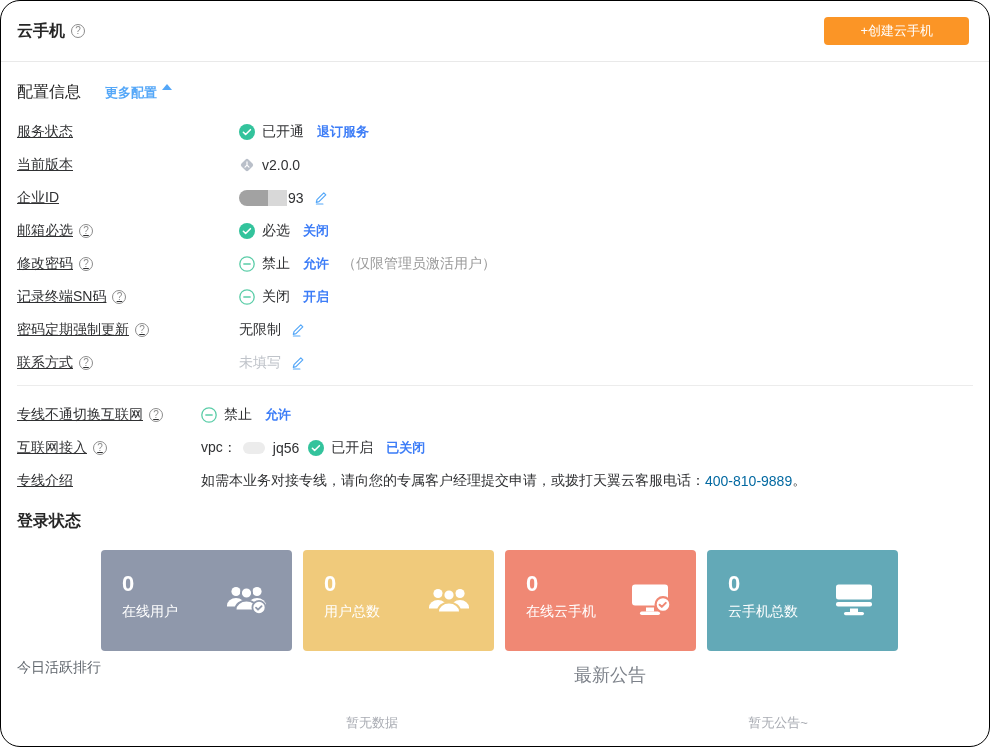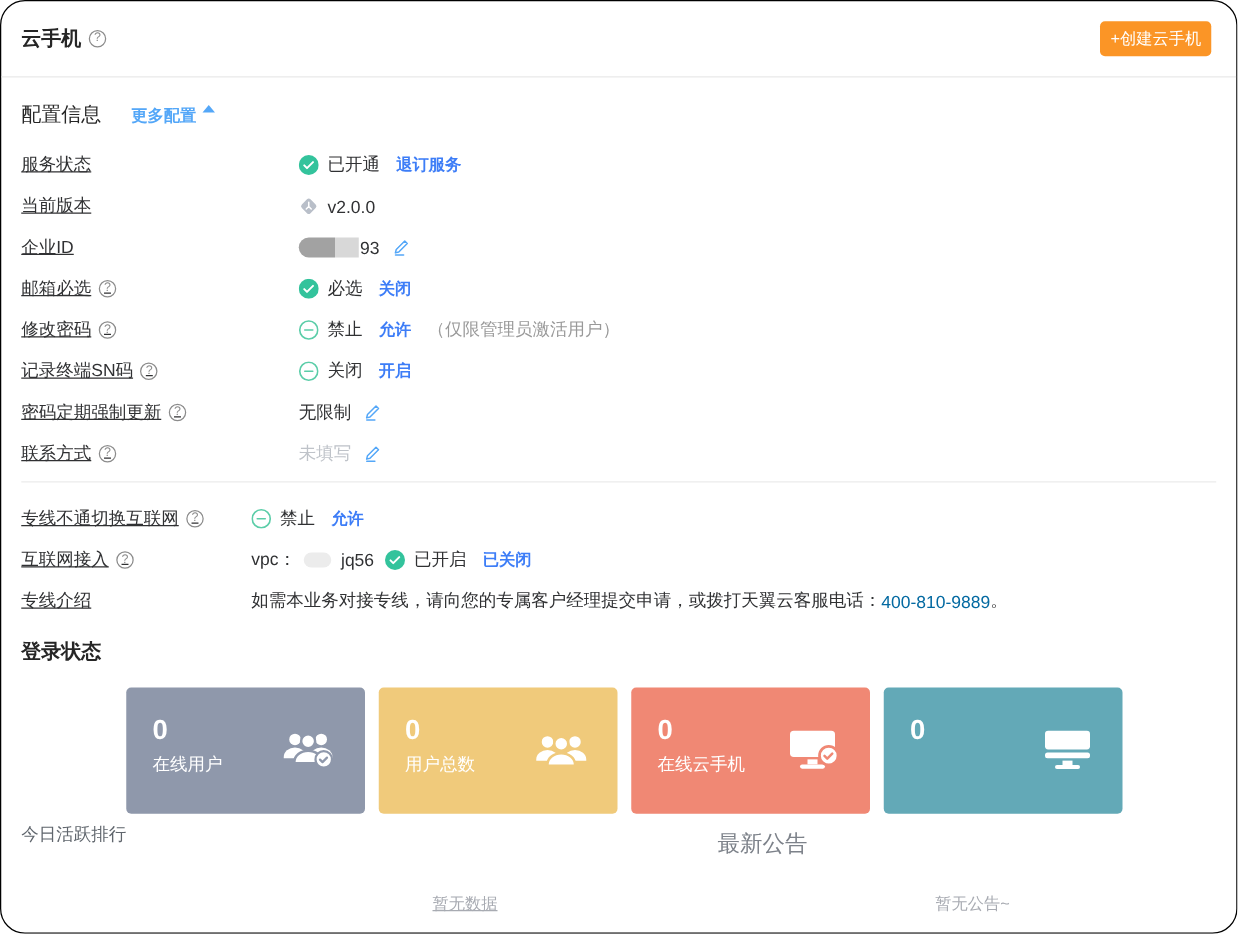--- a/index.html
+++ b/index.html
@@ -13,21 +13,21 @@
   .hdr { height:61px; display:flex; align-items:center; padding:0 20px 0 16px; border-bottom:1px solid #e9e9e9; }
   .hdr h1 { font-size:16px; font-weight:700; color:#262626; }
   .help {
     display:inline-flex; align-items:center; justify-content:center;
     width:14px; height:14px; border:1px solid #8c8c8c; border-radius:50%;
     color:#8c8c8c; font-size:10px; line-height:1; margin-left:6px; flex:0 0 auto;
   }
   .spacer { flex:1; }
   .btn-create {
     background:#fb9526; color:#fff; border:none; border-radius:4px;
-    height:28px; padding:0 8px; font-size:13px; cursor:pointer;
+    height:28px; padding:0 36px; font-size:13px; cursor:pointer;
     font-family:inherit;
   }
   
   .main { padding:0 16px; }
   .sec-head { margin-top:20px; display:flex; align-items:center; }
   .sec-head h2 { font-size:16px; font-weight:400; color:#262626; }
   .more-link { margin-left:24px; font-size:13px; font-weight:700; color:#54a7f8; text-decoration:none; display:inline-flex; align-items:flex-start; cursor:pointer; }
   .caret-up { width:0; height:0; border-left:5px solid transparent; border-right:5px solid transparent; border-bottom:6px solid #54a7f8; margin-left:5px; }
   .rows { margin-top:12px; }
   .row { height:33px; display:flex; align-items:center; }
@@ -48,21 +48,21 @@
   .login-head { margin-top:14px; font-size:16px; font-weight:700; color:#262626; }
   .cards { display:flex; gap:11px; margin:18px 0 0 84px; }
   .card { width:191px; height:101px; border-radius:4px; color:#fff; position:relative; padding:22px 0 0 21px; }
   .card .num { font-size:22px; font-weight:700; line-height:1.1; }
   .card .clbl { font-size:14px; margin-top:7px; }
   .card .cicon { position:absolute; right:24px; top:50%; transform:translateY(-50%); }
   
   .bottom { position:relative; height:98px; }
   .b-title-l { position:absolute; left:16px; top:8px; font-size:14px; color:#60666d; }
   .b-title-r { position:absolute; left:573px; top:12px; font-size:18px; color:#7d828a; }
-  .b-empty-l { position:absolute; left:371px; top:63px; transform:translateX(-50%); font-size:13px; color:#a8abb2;text-decoration:underline; }
+  .b-empty-l { position:absolute; left:371px; top:63px; transform:translateX(-50%); font-size:13px; color:#a8abb2; }
   .b-empty-r { position:absolute; left:777px; top:63px; transform:translateX(-50%); font-size:13px; color:#a8abb2; }
 </style>
 </head>
 <body>
 
 <div class="page">
 
   <div class="hdr">
     <h1>云手机</h1>
     <span class="help">?</span>
@@ -313,20 +313,21 @@
             <rect x="16" y="26" width="8" height="4" fill="#fff"></rect>
             <rect x="10" y="30" width="20" height="3.4" rx="1.7" fill="#fff"></rect>
             <circle cx="33" cy="23" r="7.4" fill="#fff" stroke="#f08874" stroke-width="2.2"></circle>
             <path d="M29.6 23.2l2.2 2.2 4-4" stroke="#f08874" stroke-width="2" fill="none" stroke-linecap="round" stroke-linejoin="round"></path>
           </svg>
         </span>
       </div>
 
       <div class="card" style="background: rgb(99, 169, 183);">
         <div class="num">0</div>
+        <div class="clbl">云手机总数</div>
         <span class="cicon">
           <svg width="40" height="34" viewBox="0 0 40 34">
             <rect x="2" y="2" width="36" height="15" rx="2.5" fill="#fff"></rect>
             <rect x="2" y="19.5" width="36" height="4.5" rx="2" fill="#fff"></rect>
             <rect x="16" y="26" width="8" height="3.5" fill="#fff"></rect>
             <rect x="10" y="29.5" width="20" height="3.2" rx="1.6" fill="#fff"></rect>
           </svg>
         </span>
       </div>
     </div>

